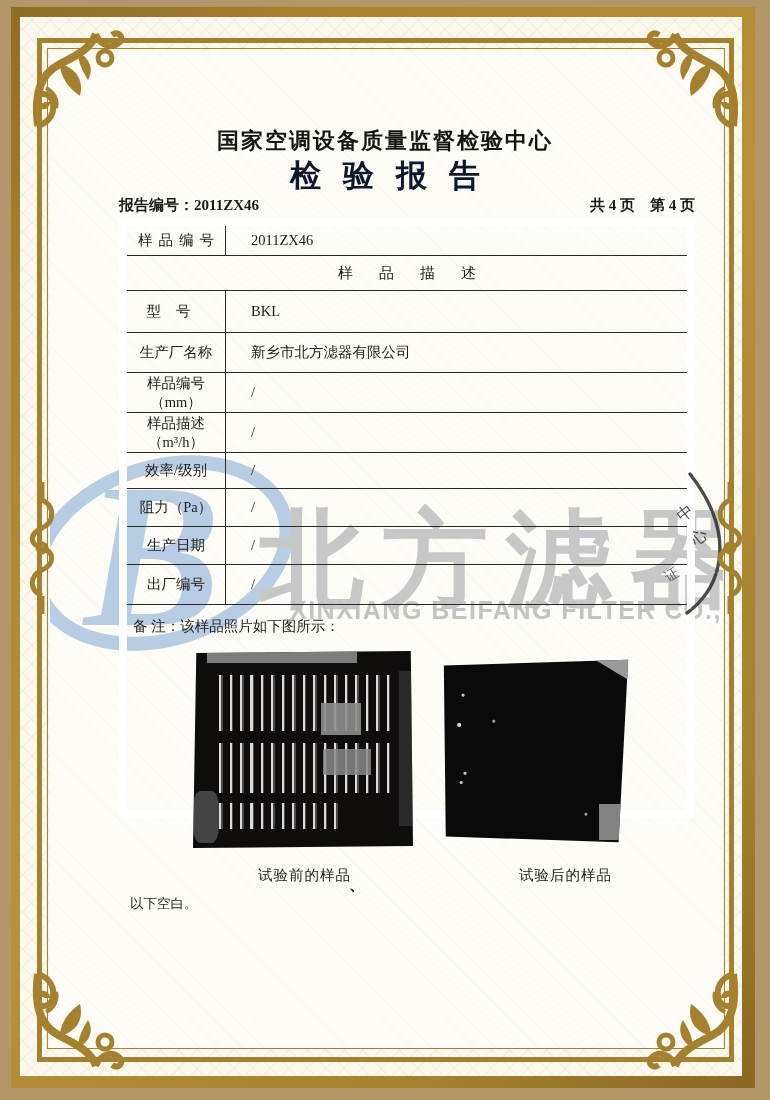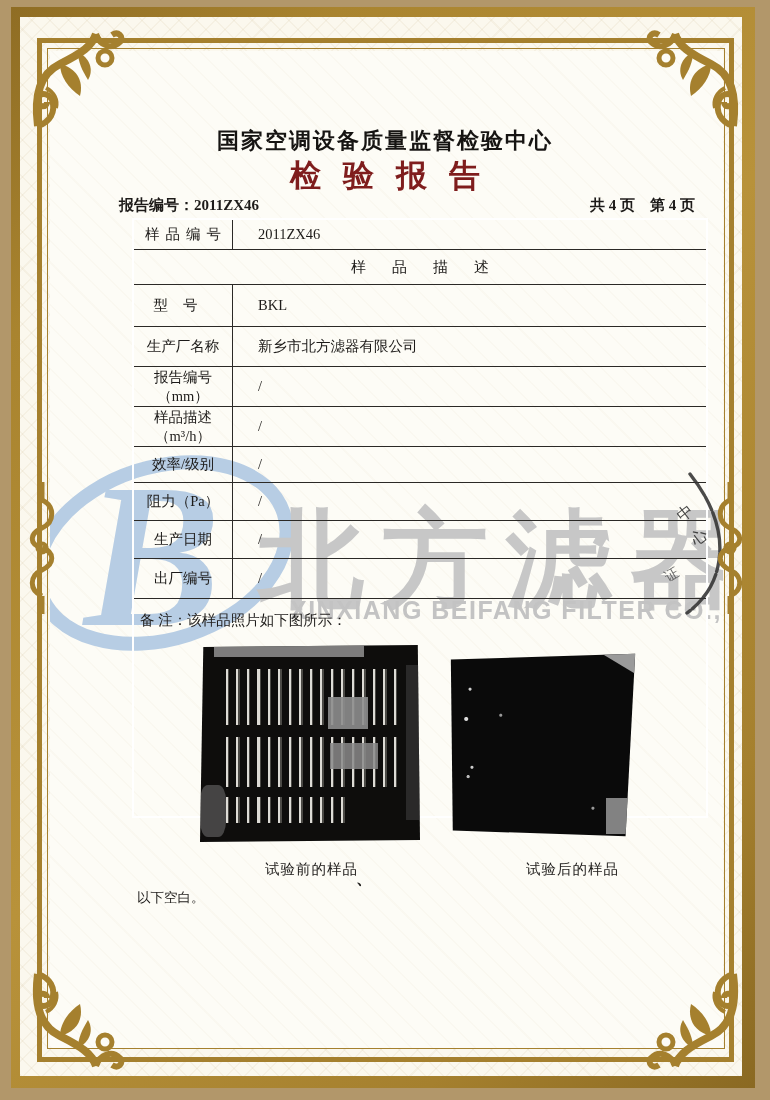--- a/index.html
+++ b/index.html
@@ -36,27 +36,27 @@
   .wm-en{position:absolute;left:240px;top:545px;font-family:"Liberation Sans","DejaVu Sans",sans-serif;
     font-weight:700;font-size:25px;letter-spacing:1.5px;color:#c3c3c3;white-space:nowrap;}
 
   
   .content{position:absolute;inset:0;z-index:5;}
   .t-center-name{position:absolute;top:126px;left:0;right:0;text-align:center;
     font-family:"Liberation Sans","DejaVu Sans",sans-serif;font-weight:700;
     font-size:22px;letter-spacing:2px;color:#161412;}
   .t-report-title{position:absolute;top:155px;left:0;right:0;text-align:center;
     font-family:"Liberation Sans","DejaVu Sans",sans-serif;font-weight:700;
-    font-size:31px;letter-spacing:22px;padding-left:22px;color:#7f1d1d;}
+    font-size:31px;letter-spacing:22px;padding-left:22px;color:#0f172a;}
   .report-line{position:absolute;top:196px;left:119px;width:576px;display:flex;
     justify-content:space-between;align-items:flex-start;font-size:15px;font-weight:700;}
 
   
   .report-table{position:absolute;left:119px;top:218px;width:576px;height:600px;
-    border:2px solid #ffffff;box-sizing:border-box;display:flex;flex-direction:column;margin-left:13px;}
+    border:8px solid #ffffff;box-sizing:border-box;display:flex;flex-direction:column;}
   .trow{display:flex;border-bottom:1.5px solid #2b2926;box-sizing:border-box;flex:0 0 auto;}
   .tlabel{width:99px;border-right:1.5px solid #2b2926;box-sizing:border-box;
     display:flex;align-items:center;justify-content:center;font-size:14.5px;text-align:center;}
   .tvalue{flex:1;display:flex;align-items:center;padding-left:25px;font-size:14.5px;}
   .h30{height:30px}.h35{height:35px}.h42{height:42px}.h40{height:40px}.h36{height:36px}.h38{height:38px}
   .sec-header{flex:1;display:flex;align-items:center;justify-content:center;
     font-size:15px;letter-spacing:26px;padding-left:26px;}
   .ls6{letter-spacing:6px;padding-left:6px;}
   .ls15{letter-spacing:15px;}
   .trow-note{flex:1 1 auto;position:relative;border-bottom:none;display:block;}
@@ -137,21 +137,21 @@
 
       <div class="trow h42">
         <div class="tlabel ls15">型号</div>
         <div class="tvalue">BKL</div>
       </div>
       <div class="trow h40">
         <div class="tlabel">生产厂名称</div>
         <div class="tvalue">新乡市北方滤器有限公司</div>
       </div>
       <div class="trow h40">
-        <div class="tlabel">报告编号（mm）</div>
+        <div class="tlabel">样品编号（mm）</div>
         <div class="tvalue">/</div>
       </div>
       <div class="trow h40">
         <div class="tlabel">样品描述（m³/h）</div>
         <div class="tvalue">/</div>
       </div>
       <div class="trow h36">
         <div class="tlabel">效率/级别</div>
         <div class="tvalue">/</div>
       </div>

